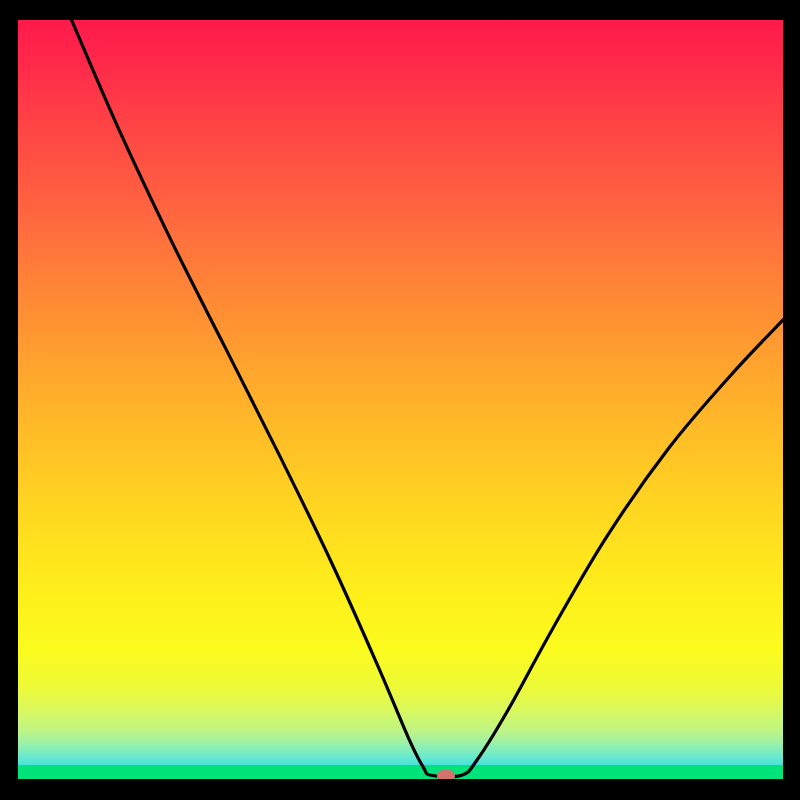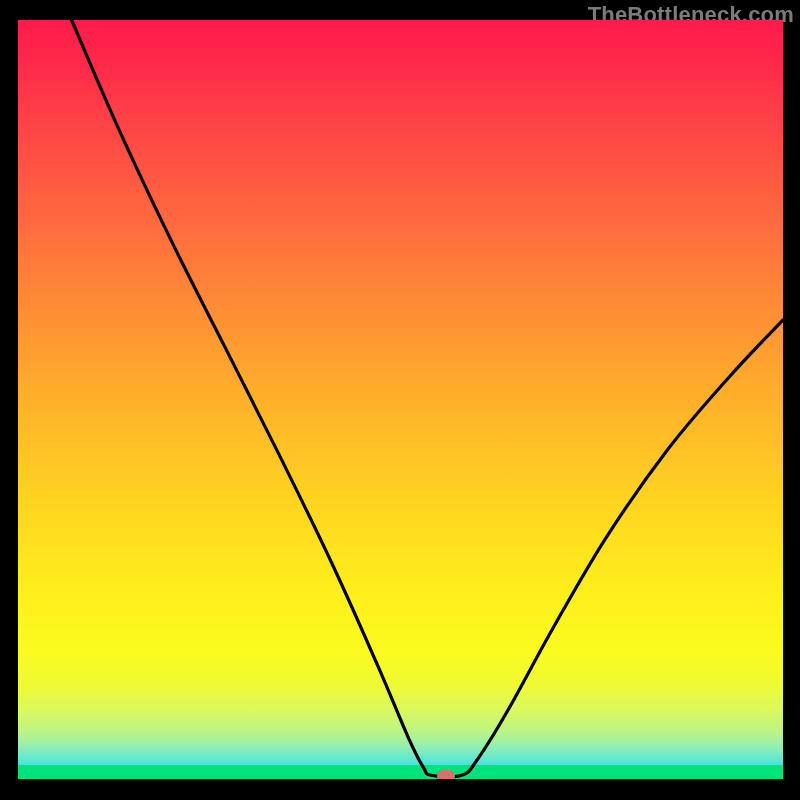--- a/index.html
+++ b/index.html
@@ -82,21 +82,20 @@
     font-size: 22px;
     font-weight: 600;
     color: #7b7b7b;
     letter-spacing: 0.2px;
   }
 </style>
 </head>
 <body>
 <div class="stage">
 
-  <div class="watermark">TheBottleneck.com</div>
 
   <div class="plot">
     <div class="gradient"></div>
     <div class="green-band"></div>
 
     <svg class="curve" viewBox="0 0 765 759" preserveAspectRatio="none">
       <path id="curve-path" fill="none" stroke="#000" stroke-width="3.2" stroke-linecap="round" stroke-linejoin="round" d="M 53.6 0.0 C 61.2 17.7, 82.9 69.6, 99.5 106.3 C 116.0 142.9, 135.2 183.4, 153.0 220.1 C 170.8 256.8, 188.7 291.0, 206.6 326.4 C 224.4 361.8, 242.3 396.6, 260.1 432.6 C 278.0 468.7, 297.1 507.3, 313.6 542.7 C 330.2 578.1, 346.8 616.1, 359.5 645.1 C 372.3 674.2, 382.5 700.2, 390.2 717.3 C 397.8 734.3, 401.6 741.3, 405.5 747.6 C 409.3 753.9, 406.7 753.9, 413.1 755.2 C 419.5 756.5, 436.1 757.7, 443.7 755.2 C 451.3 752.7, 451.4 750.8, 459.0 740.0 C 466.6 729.3, 476.9 712.8, 489.6 690.7 C 502.4 668.6, 518.9 636.3, 535.5 607.2 C 552.1 578.1, 569.9 545.8, 589.1 516.1 C 608.2 486.4, 629.9 455.4, 650.3 428.8 C 670.6 402.3, 692.3 378.2, 711.5 356.7 C 730.6 335.2, 756.1 309.3, 765.0 299.8"></path>
     </svg>
 
     <div class="marker" id="opt-marker" style="left: 428.4px; top: 756px; background: rgb(212, 114, 107);"></div>

